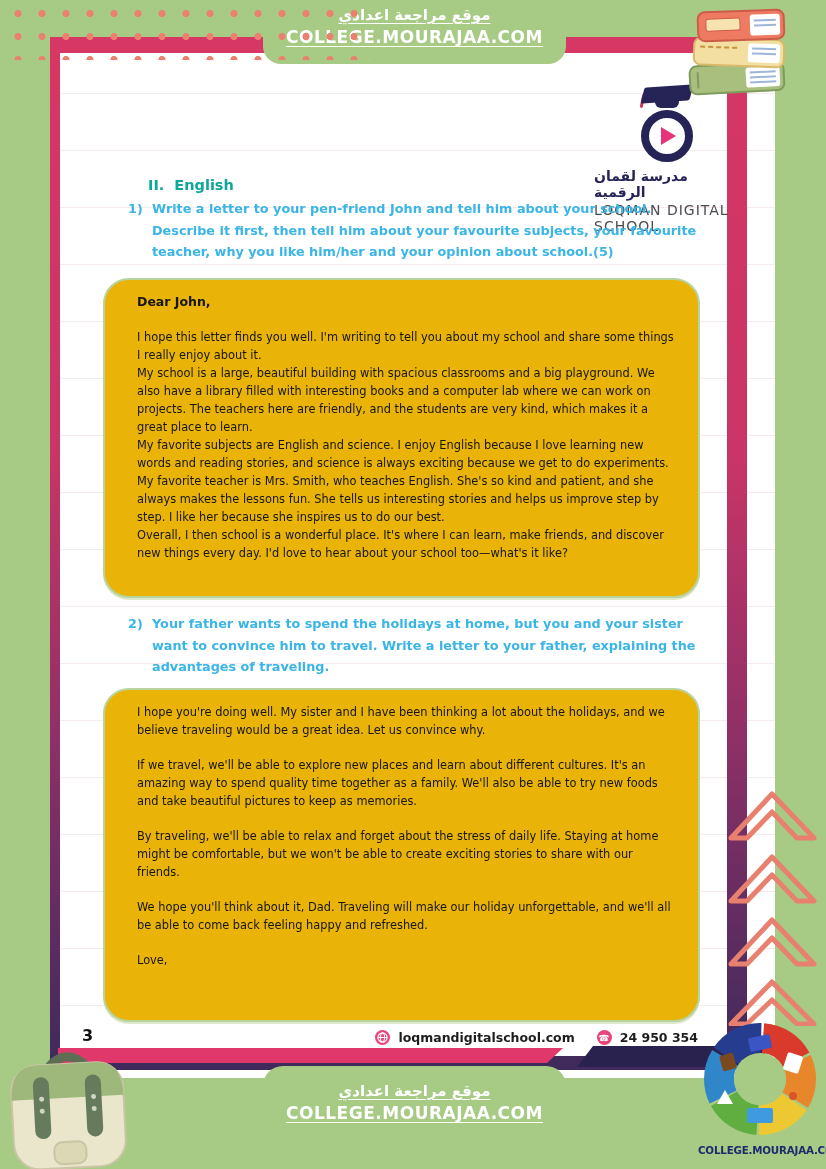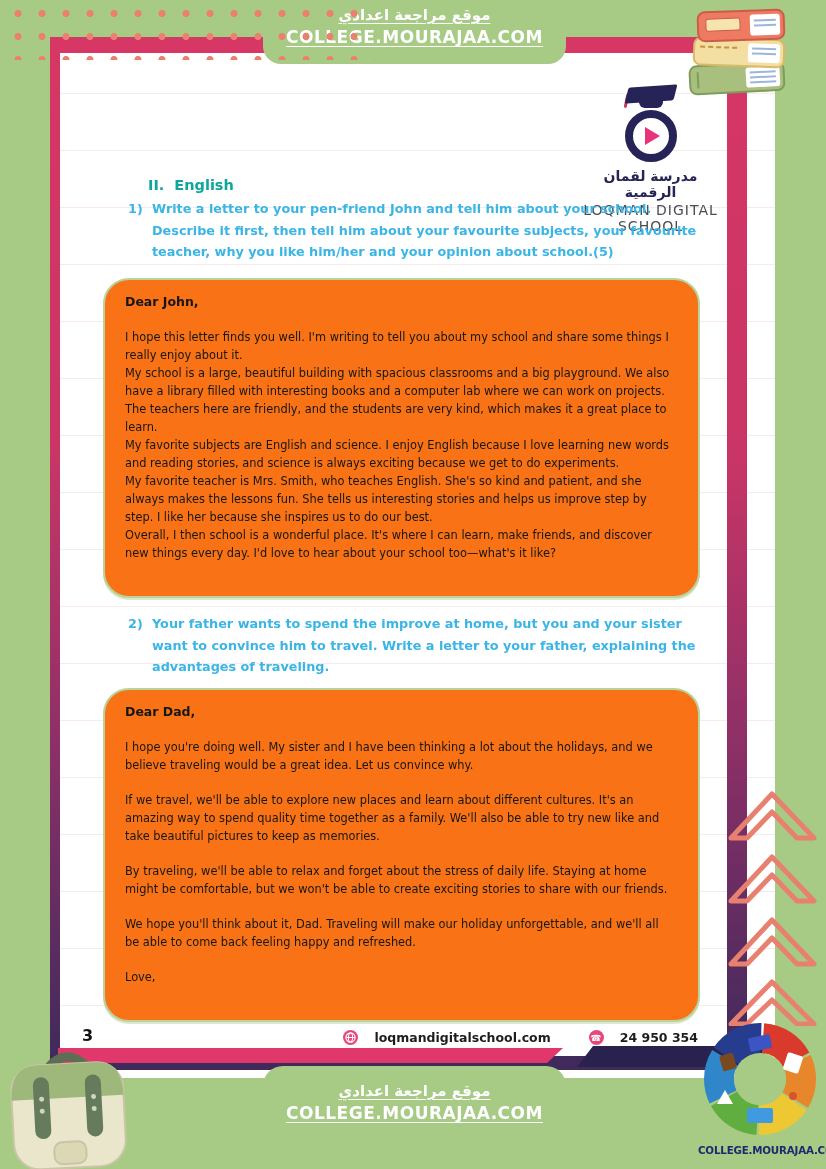--- a/index.html
+++ b/index.html
@@ -35,55 +35,55 @@
   }
   .banner-strip-bottom { position:absolute; left:0; top:1078px; width:826px; height:91px; background:#a7cb85; z-index:5; }
   .banner-tab-bottom {
     position:absolute; left:263px; top:1066px; width:303px; height:103px; background:#a7cb85;
     border-radius:20px 20px 0 0; z-index:6; text-align:center; padding-top:16px;
   }
   .banner-ar { color:#ffffff; font-size:15px; font-weight:bold; text-decoration:underline; text-underline-offset:3px; display:block; }
   .banner-en { color:#ffffff; font-size:17px; font-weight:bold; letter-spacing:.5px; text-decoration:underline; text-underline-offset:3px; display:block; margin-top:3px; }
 
   
-  .school-logo { position:absolute; left:578px; top:84px; width:145px; text-align:center; z-index:3; }
+  .school-logo { position:absolute; left:594px; top:84px; width:145px; z-index:3; }
   .cap { position:relative; width:64px; height:26px; margin:0 auto; }
   .cap .board { position:absolute; left:8px; top:2px; width:48px; height:16px; background:#262457; transform:skewX(-18deg) rotate(-4deg); border-radius:2px; }
   .cap .base { position:absolute; left:20px; top:12px; width:24px; height:12px; background:#262457; border-radius:0 0 6px 6px; }
   .cap .tassel { position:absolute; left:6px; top:10px; width:3px; height:14px; background:#d2375f; border-radius:2px; transform:rotate(12deg); }
   .ring { position:relative; width:52px; height:52px; margin:0 auto; border:8px solid #262457; border-radius:50%; background:#fff; }
   .play { position:absolute; left:12px; top:9px; width:0; height:0; border-top:9px solid transparent; border-bottom:9px solid transparent; border-left:15px solid #e8327a; }
   .school-ar { color:#262457; font-weight:bold; font-size:14px; margin-top:6px; }
   .school-en { color:#4b4b52; font-size:14px; letter-spacing:1px; margin-top:2px; }
 
   
   .section-heading { position:absolute; left:148px; top:177px; z-index:3; color:#0fa69b; font-weight:bold; font-size:14.5px; }
   .section-heading .numeral { margin-right:10px;text-align:center; }
   .question { position:absolute; z-index:3; display:flex; color:#3ab5e5; font-weight:bold; font-size:12.8px; line-height:21.5px; }
   .question .qnum { width:24px; flex:none; }
   .q1 { left:128px; top:198px; width:588px; }
   .q2 { left:128px; top:613px; width:588px; }
 
   
   .letter-box {
-    position:absolute; z-index:3; background:#f97316; border:2px solid #b8d39c; border-radius:26px;
-    box-shadow:0 2px 0 #dde7cd; padding:13px 22px 10px 20px;
+    position:absolute; z-index:3; background:#eab308; border:2px solid #b8d39c; border-radius:26px;
+    box-shadow:0 2px 0 #dde7cd; padding:13px 22px 10px 32px;
     color:#161616; font-size:11.4px; line-height:18px;
   }
   .box1 { left:103px; top:278px; width:597px; height:320px; }
   .box2 { left:103px; top:688px; width:597px; height:334px; }
   .salutation { font-weight:bold; font-size:12.5px; margin-bottom:17px; }
   .letter-box p { margin:0; }
   .box1 .closing { margin-top:17px; }
   .box2 p { margin-bottom:17px; }
   .box2 .closing { margin-bottom:0; }
 
   
   .page-num { position:absolute; left:82px; top:1026px; z-index:3; font-weight:bold; font-size:16px; color:#111; }
-  .footer-contact { position:absolute; right:128px; top:1030px; z-index:3; display:flex; align-items:flex-end; gap:16px; }
+  .footer-contact { position:absolute; right:128px; top:1030px; z-index:3; display:flex; align-items:flex-end; gap:8px; }
   .footer-contact .txt { font-weight:bold; font-size:12.5px; color:#1d1d1d; }
   .cicon { width:15px; height:15px; border-radius:50%; background:#e8457a; color:#fff; display:flex; align-items:center; justify-content:center; font-size:9px; flex:none; }
   .gap { width:6px; }
 
   .stripe-crimson { position:absolute; left:58px; top:1048px; width:505px; height:15px; background:#e0386b; z-index:4;
     clip-path:polygon(0 0, 100% 0, calc(100% - 16px) 100%, 0 100%); }
   .stripe-navy { position:absolute; left:577px; top:1046px; width:188px; height:21px; background:#29224f; z-index:4;
     clip-path:polygon(16px 0, 100% 0, 100% 100%, 0 100%); }
 
   
@@ -158,27 +158,26 @@
   <div class="salutation">Dear John,</div>
   <p>I hope this letter finds you well. I'm writing to tell you about my school and share some things I really enjoy about it.</p>
   <p>My school is a large, beautiful building with spacious classrooms and a big playground. We also have a library filled with interesting books and a computer lab where we can work on projects. The teachers here are friendly, and the students are very kind, which makes it a great place to learn.</p>
   <p>My favorite subjects are English and science. I enjoy English because I love learning new words and reading stories, and science is always exciting because we get to do experiments.</p>
   <p>My favorite teacher is Mrs. Smith, who teaches English. She's so kind and patient, and she always makes the lessons fun. She tells us interesting stories and helps us improve step by step. I like her because she inspires us to do our best.</p>
   <p>Overall, I then school is a wonderful place. It's where I can learn, make friends, and discover new things every day. I'd love to hear about your school too—what's it like?</p>
 </div>
 
 <div class="question q2">
   <span class="qnum">2)</span>
-  <span>Your father wants to spend the improve at home, but you and your sister want to convince him to travel. Write a letter to your father, explaining the advantages of traveling.</span>
+  <span>Your father wants to spend the holidays at home, but you and your sister want to convince him to travel. Write a letter to your father, explaining the advantages of traveling.</span>
 </div>
 
 <div class="letter-box box2">
-  <div class="salutation">Dear Dad,</div>
   <p>I hope you're doing well. My sister and I have been thinking a lot about the holidays, and we believe traveling would be a great idea. Let us convince why.</p>
-  <p>If we travel, we'll be able to explore new places and learn about different cultures. It's an amazing way to spend quality time together as a family. We'll also be able to try new like and take beautiful pictures to keep as memories.</p>
+  <p>If we travel, we'll be able to explore new places and learn about different cultures. It's an amazing way to spend quality time together as a family. We'll also be able to try new foods and take beautiful pictures to keep as memories.</p>
   <p>By traveling, we'll be able to relax and forget about the stress of daily life. Staying at home might be comfortable, but we won't be able to create exciting stories to share with our friends.</p>
   <p>We hope you'll think about it, Dad. Traveling will make our holiday unforgettable, and we'll all be able to come back feeling happy and refreshed.</p>
   <p class="closing">Love,</p>
 </div>
 
 <div class="page-num">3</div>
 <div class="footer-contact">
   <span class="cicon">
     <svg width="11" height="11" viewBox="0 0 12 12">
         <circle cx="6" cy="6" r="5" fill="none" stroke="#fff" stroke-width="1.2"></circle>

